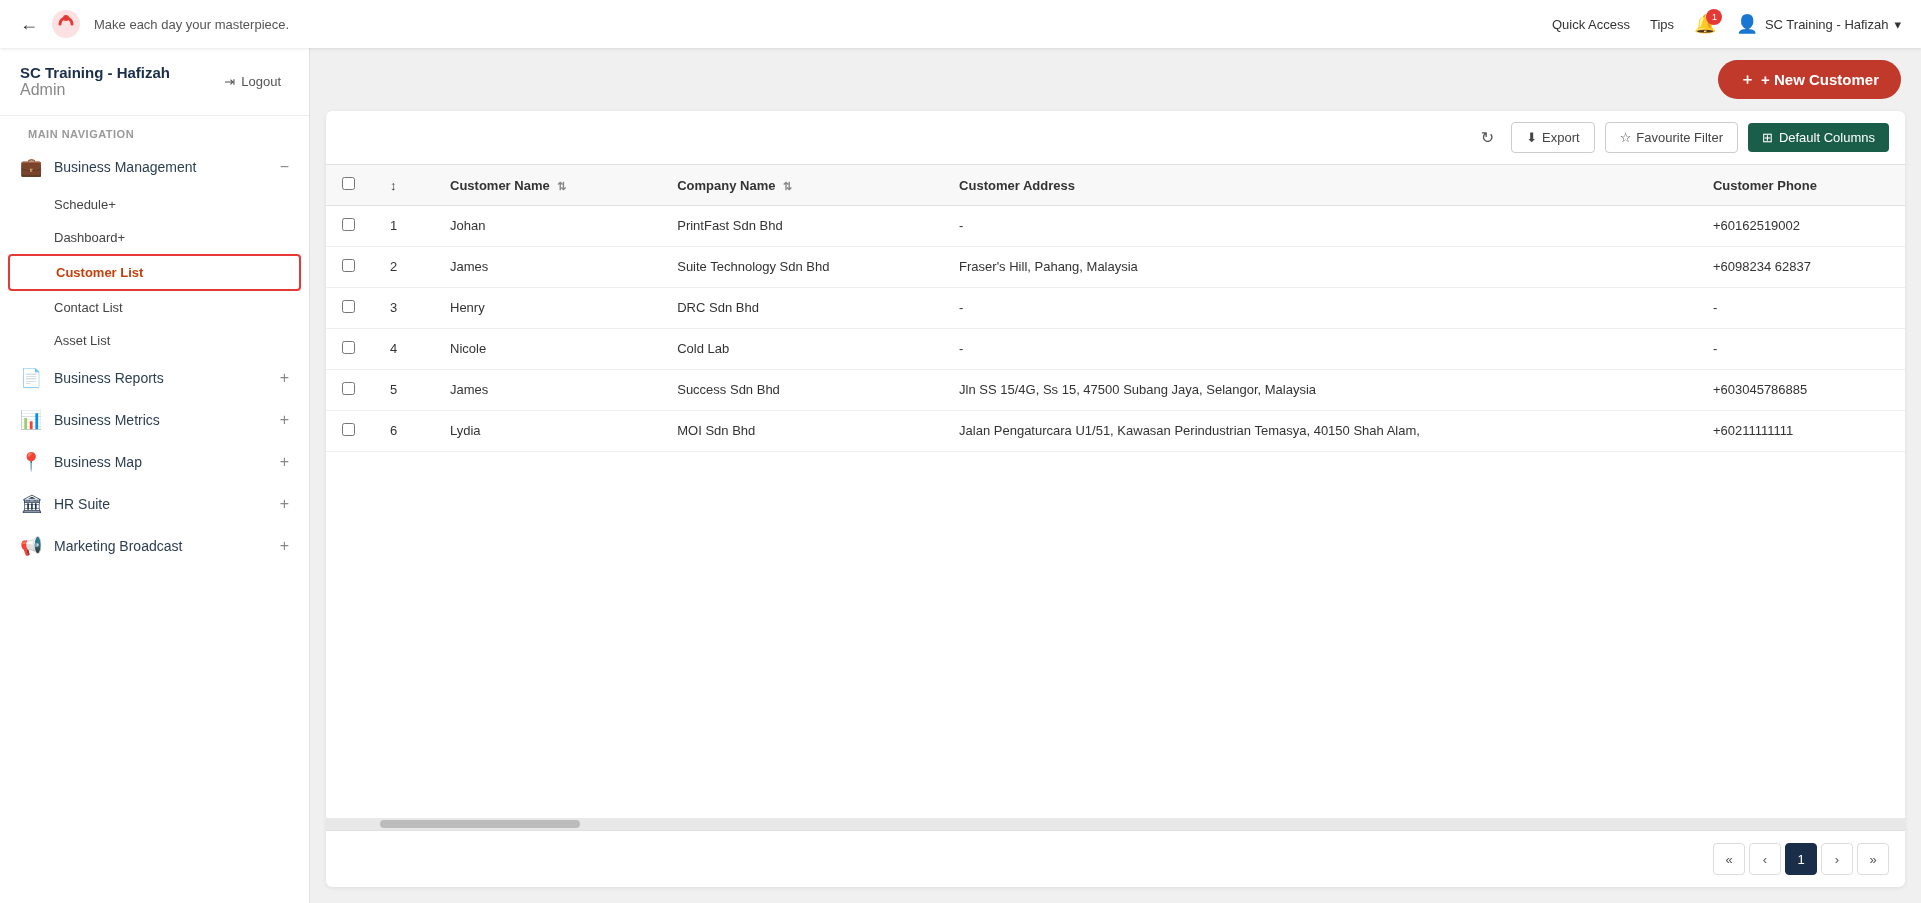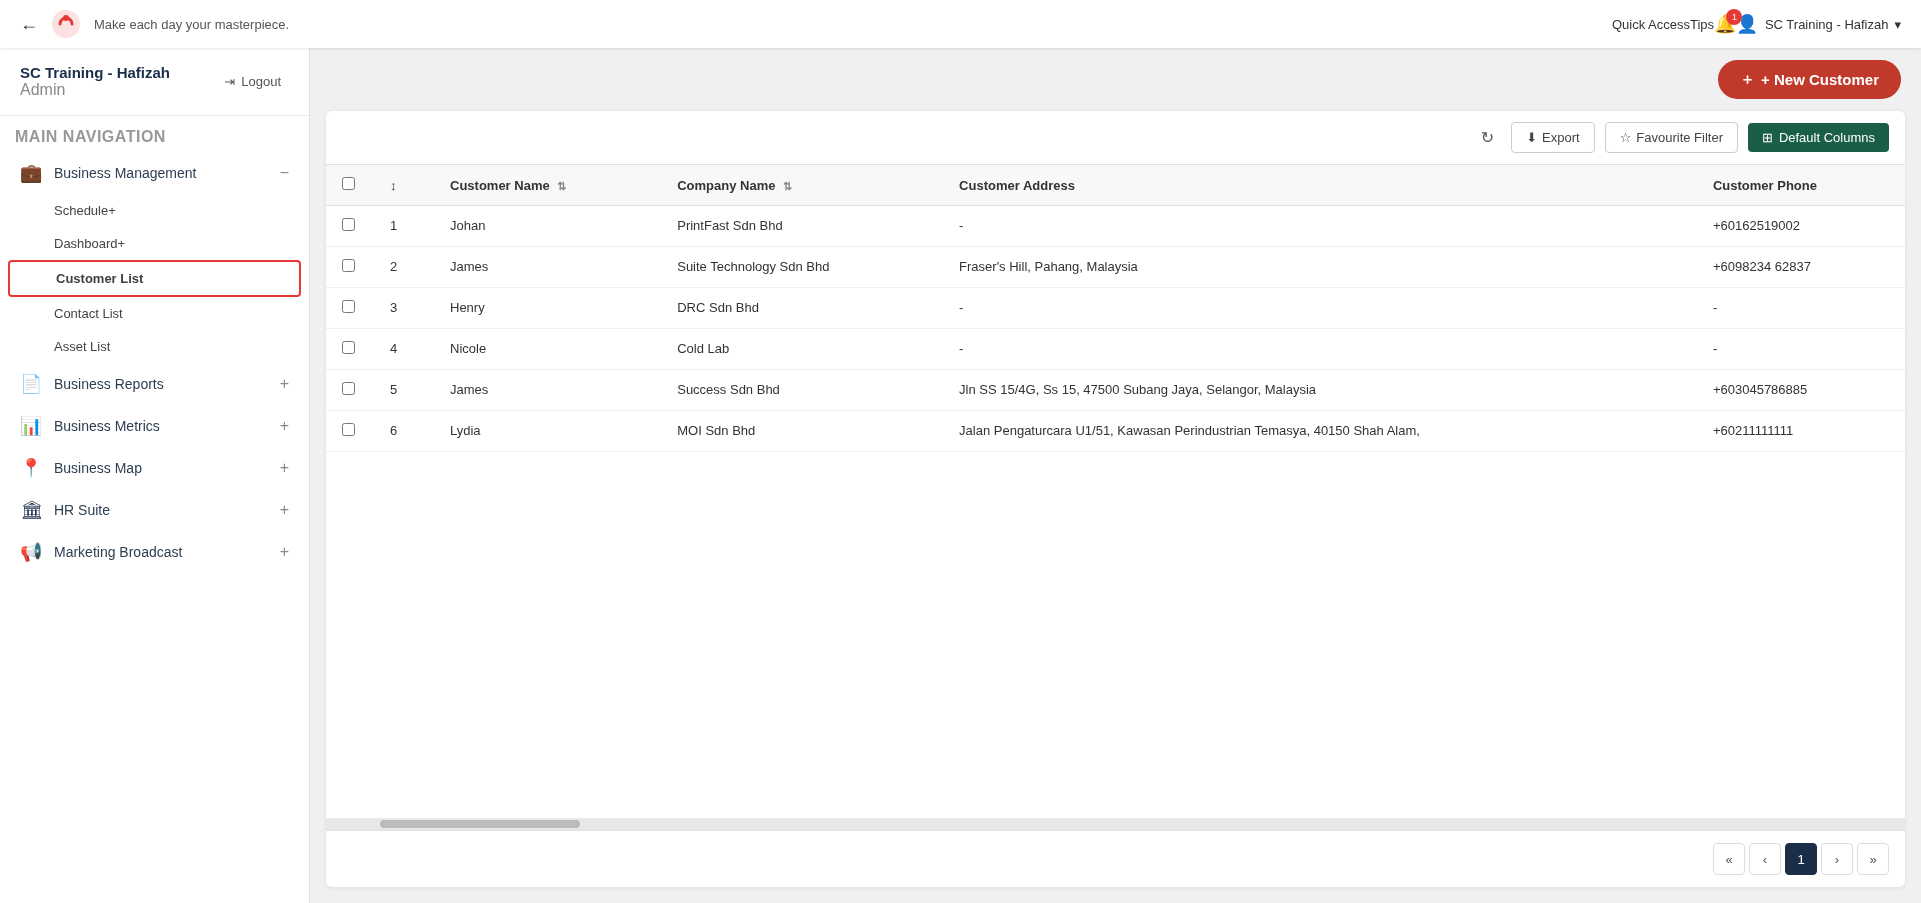--- a/index.html
+++ b/index.html
@@ -12,21 +12,21 @@
       display: flex;
       align-items: center;
       padding: 0 20px;
       box-shadow: 0 1px 3px rgba(0,0,0,0.1);
       z-index: 100;
       flex-shrink: 0;
     }
     .navbar-left { display: flex; align-items: center; gap: 12px; flex: 1; }
     .navbar-back { cursor: pointer; color: #333; font-size: 18px; }
     .navbar-tagline { color: #555; font-size: 13px; }
-    .navbar-right { display: flex; align-items: center; }
+    .navbar-right { display: flex; align-items: center; gap: 20px; }
     .navbar-link { color: #333; font-size: 13px; cursor: pointer; }
     .navbar-bell { position: relative; cursor: pointer; font-size: 18px; }
     .navbar-bell-badge {
       position: absolute; top: -4px; right: -6px;
       background: #e53935; color: #fff; border-radius: 50%;
       width: 16px; height: 16px; font-size: 9px;
       display: flex; align-items: center; justify-content: center;
     }
     .navbar-user { display: flex; align-items: center; gap: 6px; cursor: pointer; color: #333; font-size: 13px; }
     .navbar-user-icon { font-size: 18px; color: #555; }
@@ -47,38 +47,38 @@
     .sidebar-user { padding: 16px 20px; border-bottom: 1px solid #eee; }
     .sidebar-username { font-size: 15px; font-weight: 700; color: #1a2e4a; }
     .sidebar-role { font-size: 16px; color: #888; }
     .sidebar-user-header { display: flex; justify-content: space-between; align-items: center; }
     .logout-btn {
       display: flex; align-items: center; gap: 6px;
       color: #555; cursor: pointer; font-size: 13px;
       background: none; border: none; padding: 4px 8px;
     }
 
-    .nav-section-label { font-size: 16px; color: #999; font-weight: 600; letter-spacing: 0.5px; padding: 12px 15px 6px; text-transform: uppercase; }
+    .nav-section-label { font-size: 11px; color: #999; font-weight: 600; letter-spacing: 0.5px; padding: 12px 28px 6px; text-transform: uppercase; }
 
     .nav-item {
       display: flex; align-items: center; gap: 10px;
       padding: 10px 20px; cursor: pointer; color: #2c3e50;
       font-size: 14px; font-weight: 500;
     }
     .nav-item .nav-icon { font-size: 18px; color: #1a2e4a; width: 24px; text-align: center; }
     .nav-item .nav-label { flex: 1; }
     .nav-item .nav-toggle { font-size: 16px; color: #888; font-weight: 300; }
 
     .nav-sub-item {
       display: flex; align-items: center; justify-content: flex-start;
       padding: 9px 20px 9px 54px; cursor: pointer; color: #444;
       font-size: 13px;
     }
     .nav-sub-item.active {
-      font-weight: 700; color: #404040;
+      font-weight: 700; color: #c2410c;
       border: 2px solid #e53935; border-radius: 4px;
       margin: 0 8px; padding-left: 46px;
       background: #fff;
     }
 
     
     .main { flex: 1; display: flex; flex-direction: column; overflow: hidden; background: #f0f0f0; }
 
     
     .action-bar {

